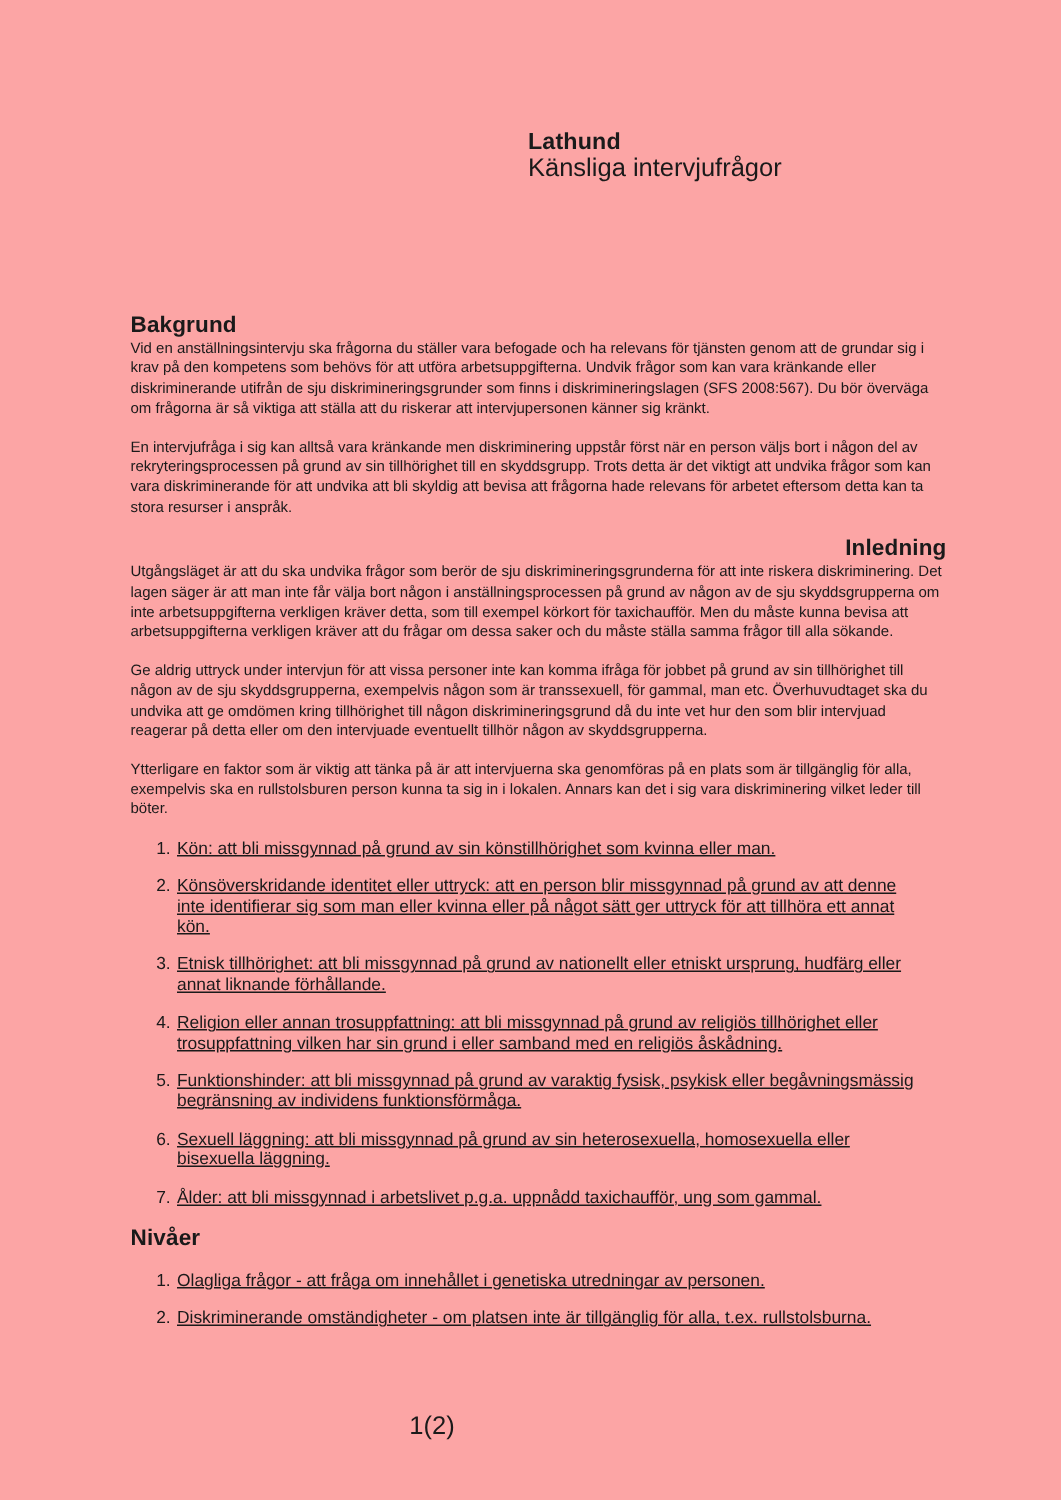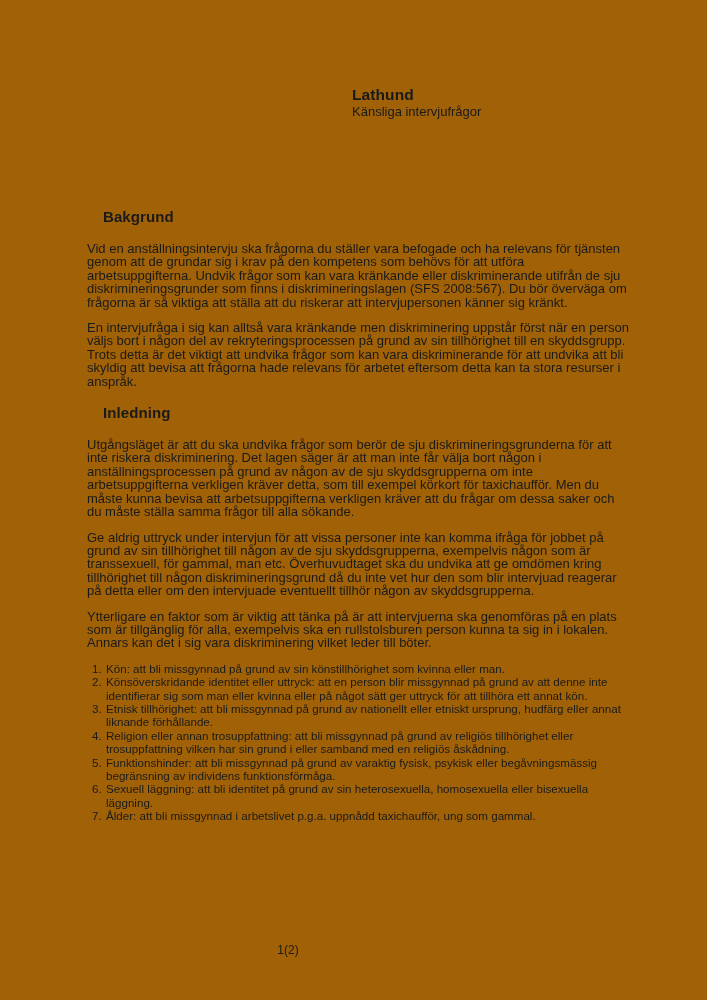--- a/index.html
+++ b/index.html
@@ -4,21 +4,21 @@
 <style>
   html, body {
     margin: 0;
     padding: 0;
     background: #ffffff;
   }
   .page {
     position: relative;
     width: 707px;
     height: 1000px;
-    background: #a16207;
+    background: #fca5a5;
     color: #1a1a1a;
     font-family: "Liberation Sans", "DejaVu Sans", sans-serif;
     overflow: hidden;
   }
   .content {
     position: absolute;
     top: 86px;
     left: 87px;
     width: 544px;
   }
@@ -27,55 +27,56 @@
     margin-bottom: 88px;
   }
   .doc-title {
     margin: 0;
     font-size: 15.5px;
     font-weight: bold;
     line-height: 18px;
     letter-spacing: 0.1px;
   }
   .doc-subtitle {
-    font-size: 13px;
+    font-size: 17px;
     line-height: 16px;
   }
   h2.section-heading {
-    margin: 16px;
+    margin: 0;
     font-size: 15px;
     font-weight: bold;
     line-height: 18px;
     letter-spacing: 0.1px;
   }
-  .mt-inledning { margin-top: 14px; }
+  .mt-inledning { margin-top: 14px; text-align: right; }
   .mt-grunder   { margin-top: 22px; }
   .mt-nivaer    { margin-top: 30px; }
   p.body-text {
     margin: 0 0 12px 0;
-    font-size: 13px;
+    font-size: 10px;
     line-height: 13.4px;
   }
   ol.numbered-list {
     margin: 0 0 12px 0;
     padding-left: 18px;
     font-size: 11.6px;
     line-height: 13.4px;
   }
   ol.numbered-list li {
-    margin: 0;
+    margin: 12px;
     padding-left: 1px;
+    text-decoration: underline;
   }
   .page-footer {
     position: absolute;
     top: 944px;
     left: 0;
     width: 576px;
     text-align: center;
-    font-size: 12px;
+    font-size: 17px;
     line-height: 13.4px;
   }
 </style>
 </head>
 <body>
 
 <div class="page">
   <div class="content">
 
     <div class="title-block">
@@ -96,22 +97,29 @@
       <p class="body-text">Ytterligare en faktor som är viktig att tänka på är att intervjuerna ska genomföras på en plats som är tillgänglig för alla, exempelvis ska en rullstolsburen person kunna ta sig in i lokalen. Annars kan det i sig vara diskriminering vilket leder till böter.</p>
     </section>
 
     <section>
       <ol class="numbered-list">
         <li>Kön: att bli missgynnad på grund av sin könstillhörighet som kvinna eller man.</li>
         <li>Könsöverskridande identitet eller uttryck: att en person blir missgynnad på grund av att denne inte identifierar sig som man eller kvinna eller på något sätt ger uttryck för att tillhöra ett annat kön.</li>
         <li>Etnisk tillhörighet: att bli missgynnad på grund av nationellt eller etniskt ursprung, hudfärg eller annat liknande förhållande.</li>
         <li>Religion eller annan trosuppfattning: att bli missgynnad på grund av religiös tillhörighet eller trosuppfattning vilken har sin grund i eller samband med en religiös åskådning.</li>
         <li>Funktionshinder: att bli missgynnad på grund av varaktig fysisk, psykisk eller begåvningsmässig begränsning av individens funktionsförmåga.</li>
-        <li>Sexuell läggning: att bli identitet på grund av sin heterosexuella, homosexuella eller bisexuella läggning.</li>
+        <li>Sexuell läggning: att bli missgynnad på grund av sin heterosexuella, homosexuella eller bisexuella läggning.</li>
         <li>Ålder: att bli missgynnad i arbetslivet p.g.a. uppnådd taxichaufför, ung som gammal.</li>
       </ol>
     </section>
 
+    <section>
+      <h2 class="section-heading mt-nivaer">Nivåer</h2>
+      <ol class="numbered-list">
+        <li>Olagliga frågor - att fråga om innehållet i genetiska utredningar av personen.</li>
+        <li>Diskriminerande omständigheter - om platsen inte är tillgänglig för alla, t.ex. rullstolsburna.</li>
+      </ol>
+    </section>
 
   </div>
 
   <div class="page-footer">1(2)</div>
 </div>
 
 </body></html>

